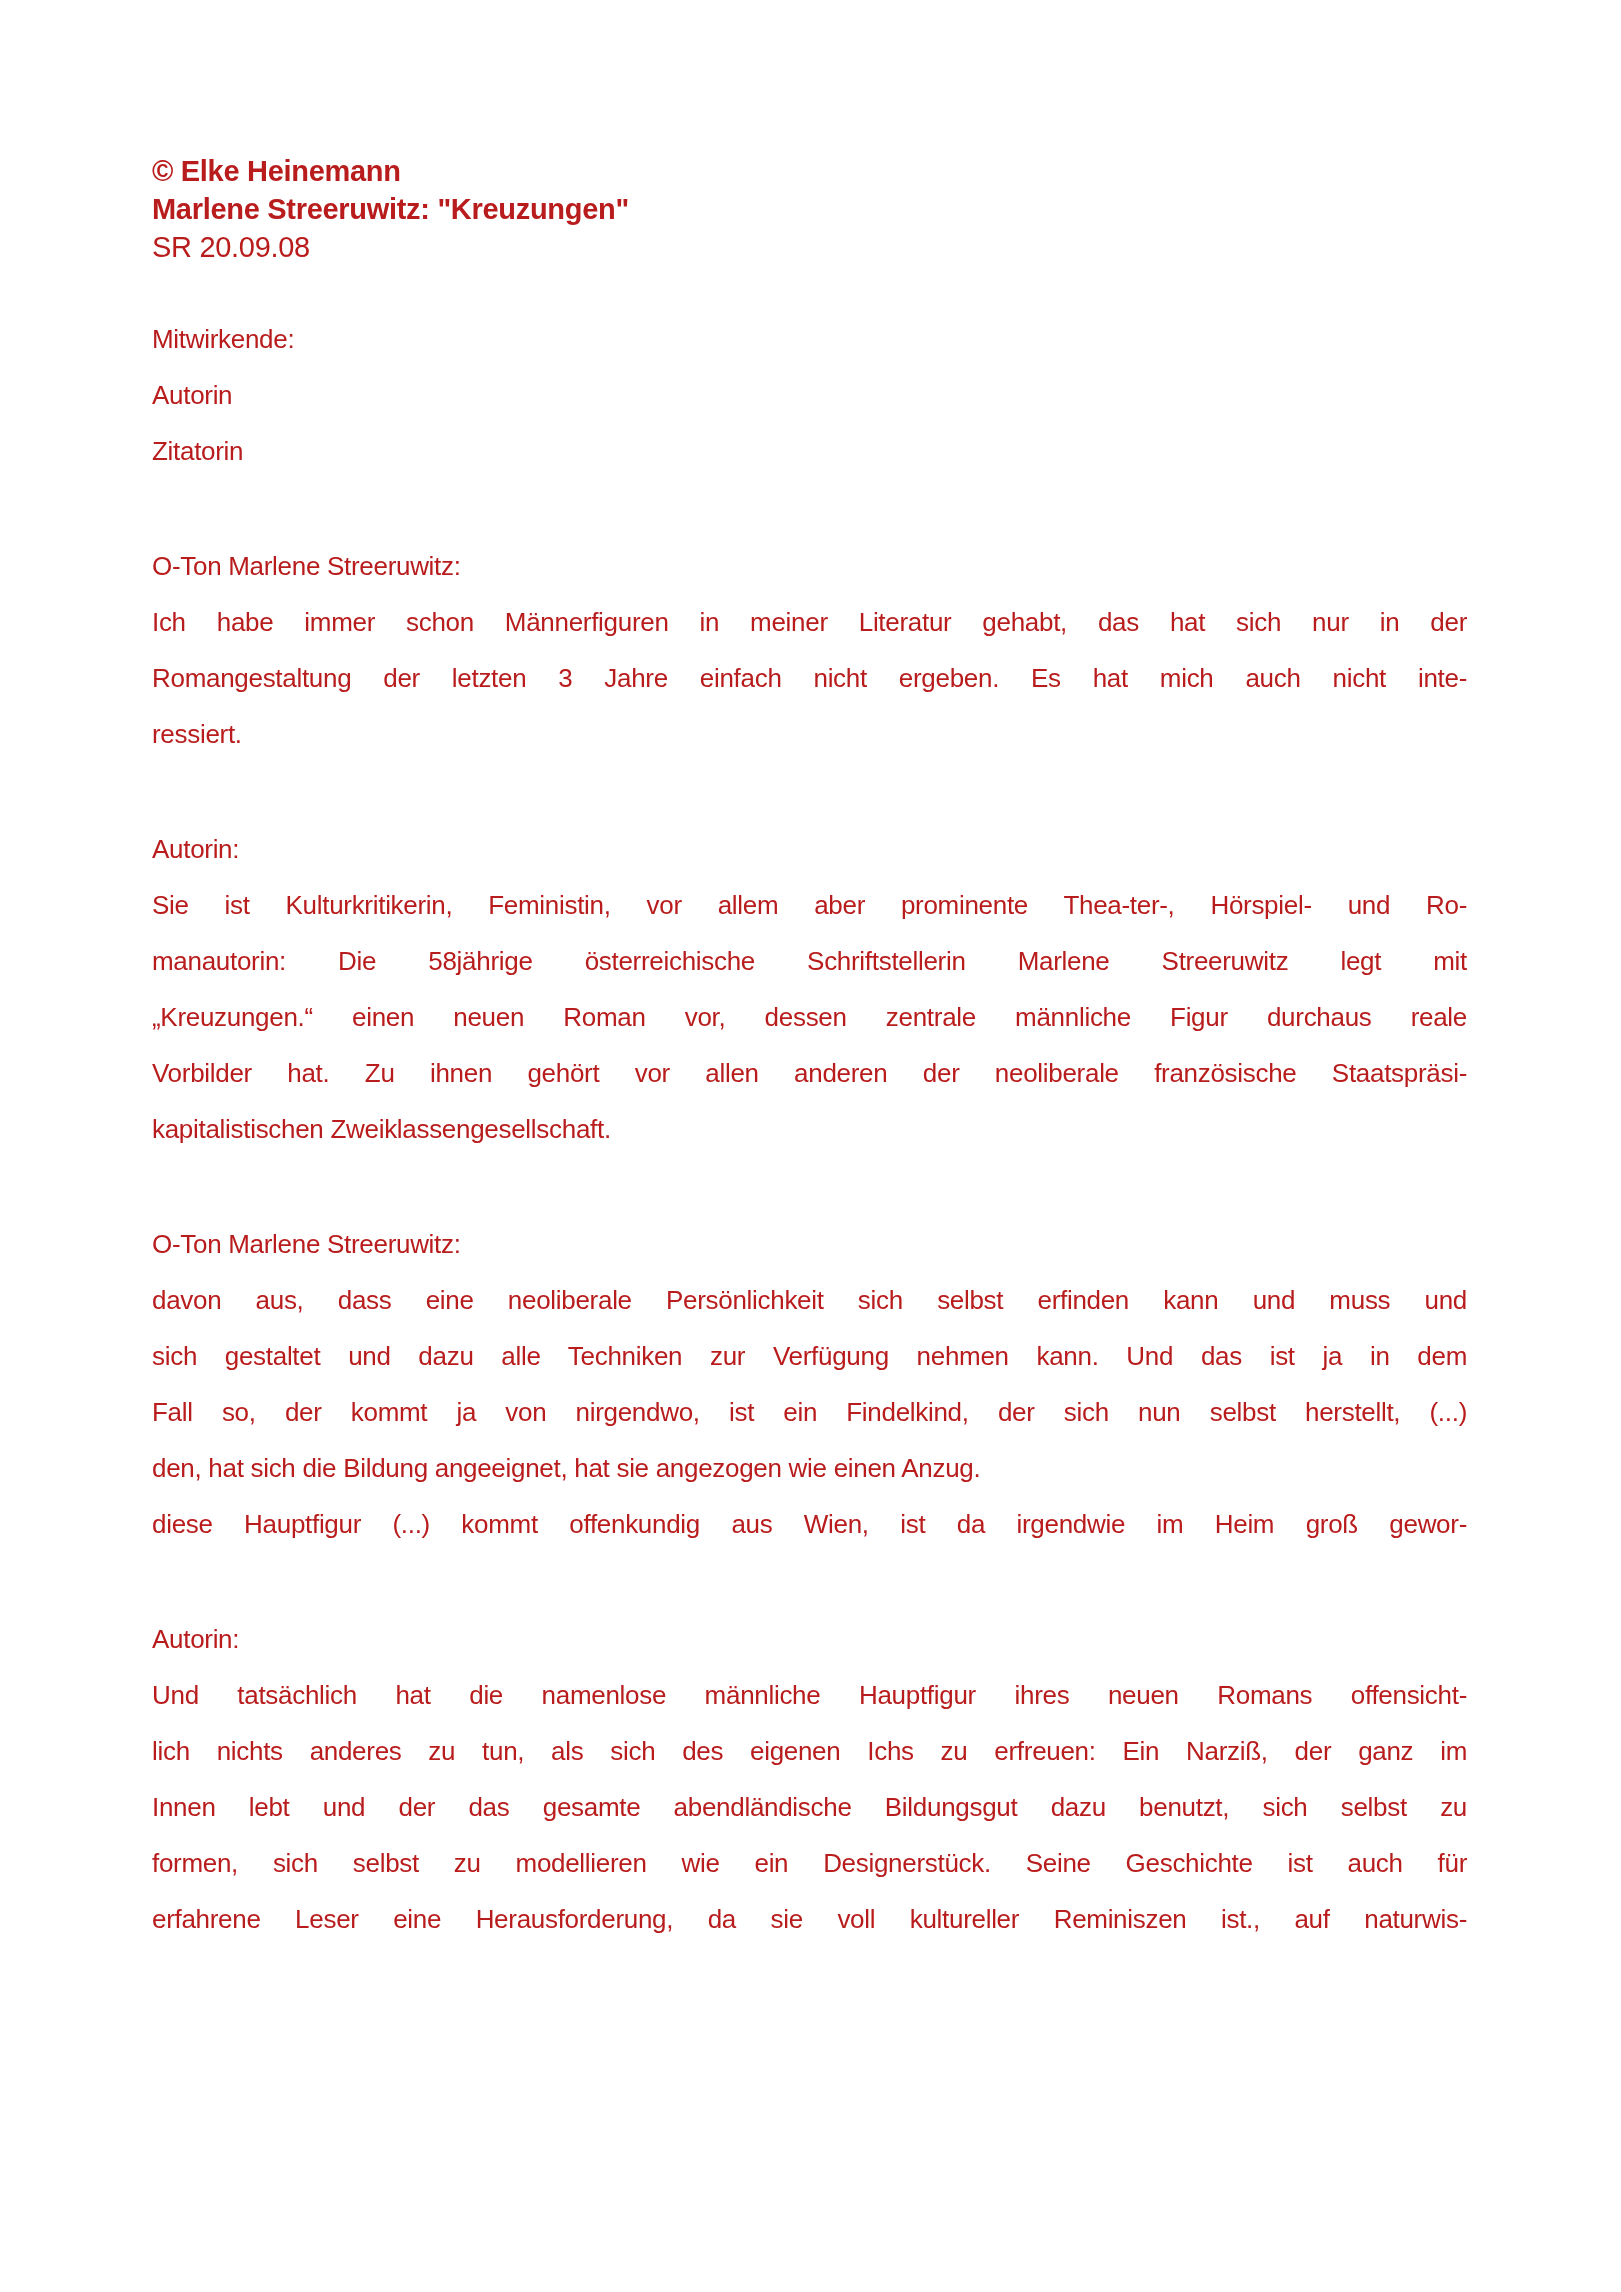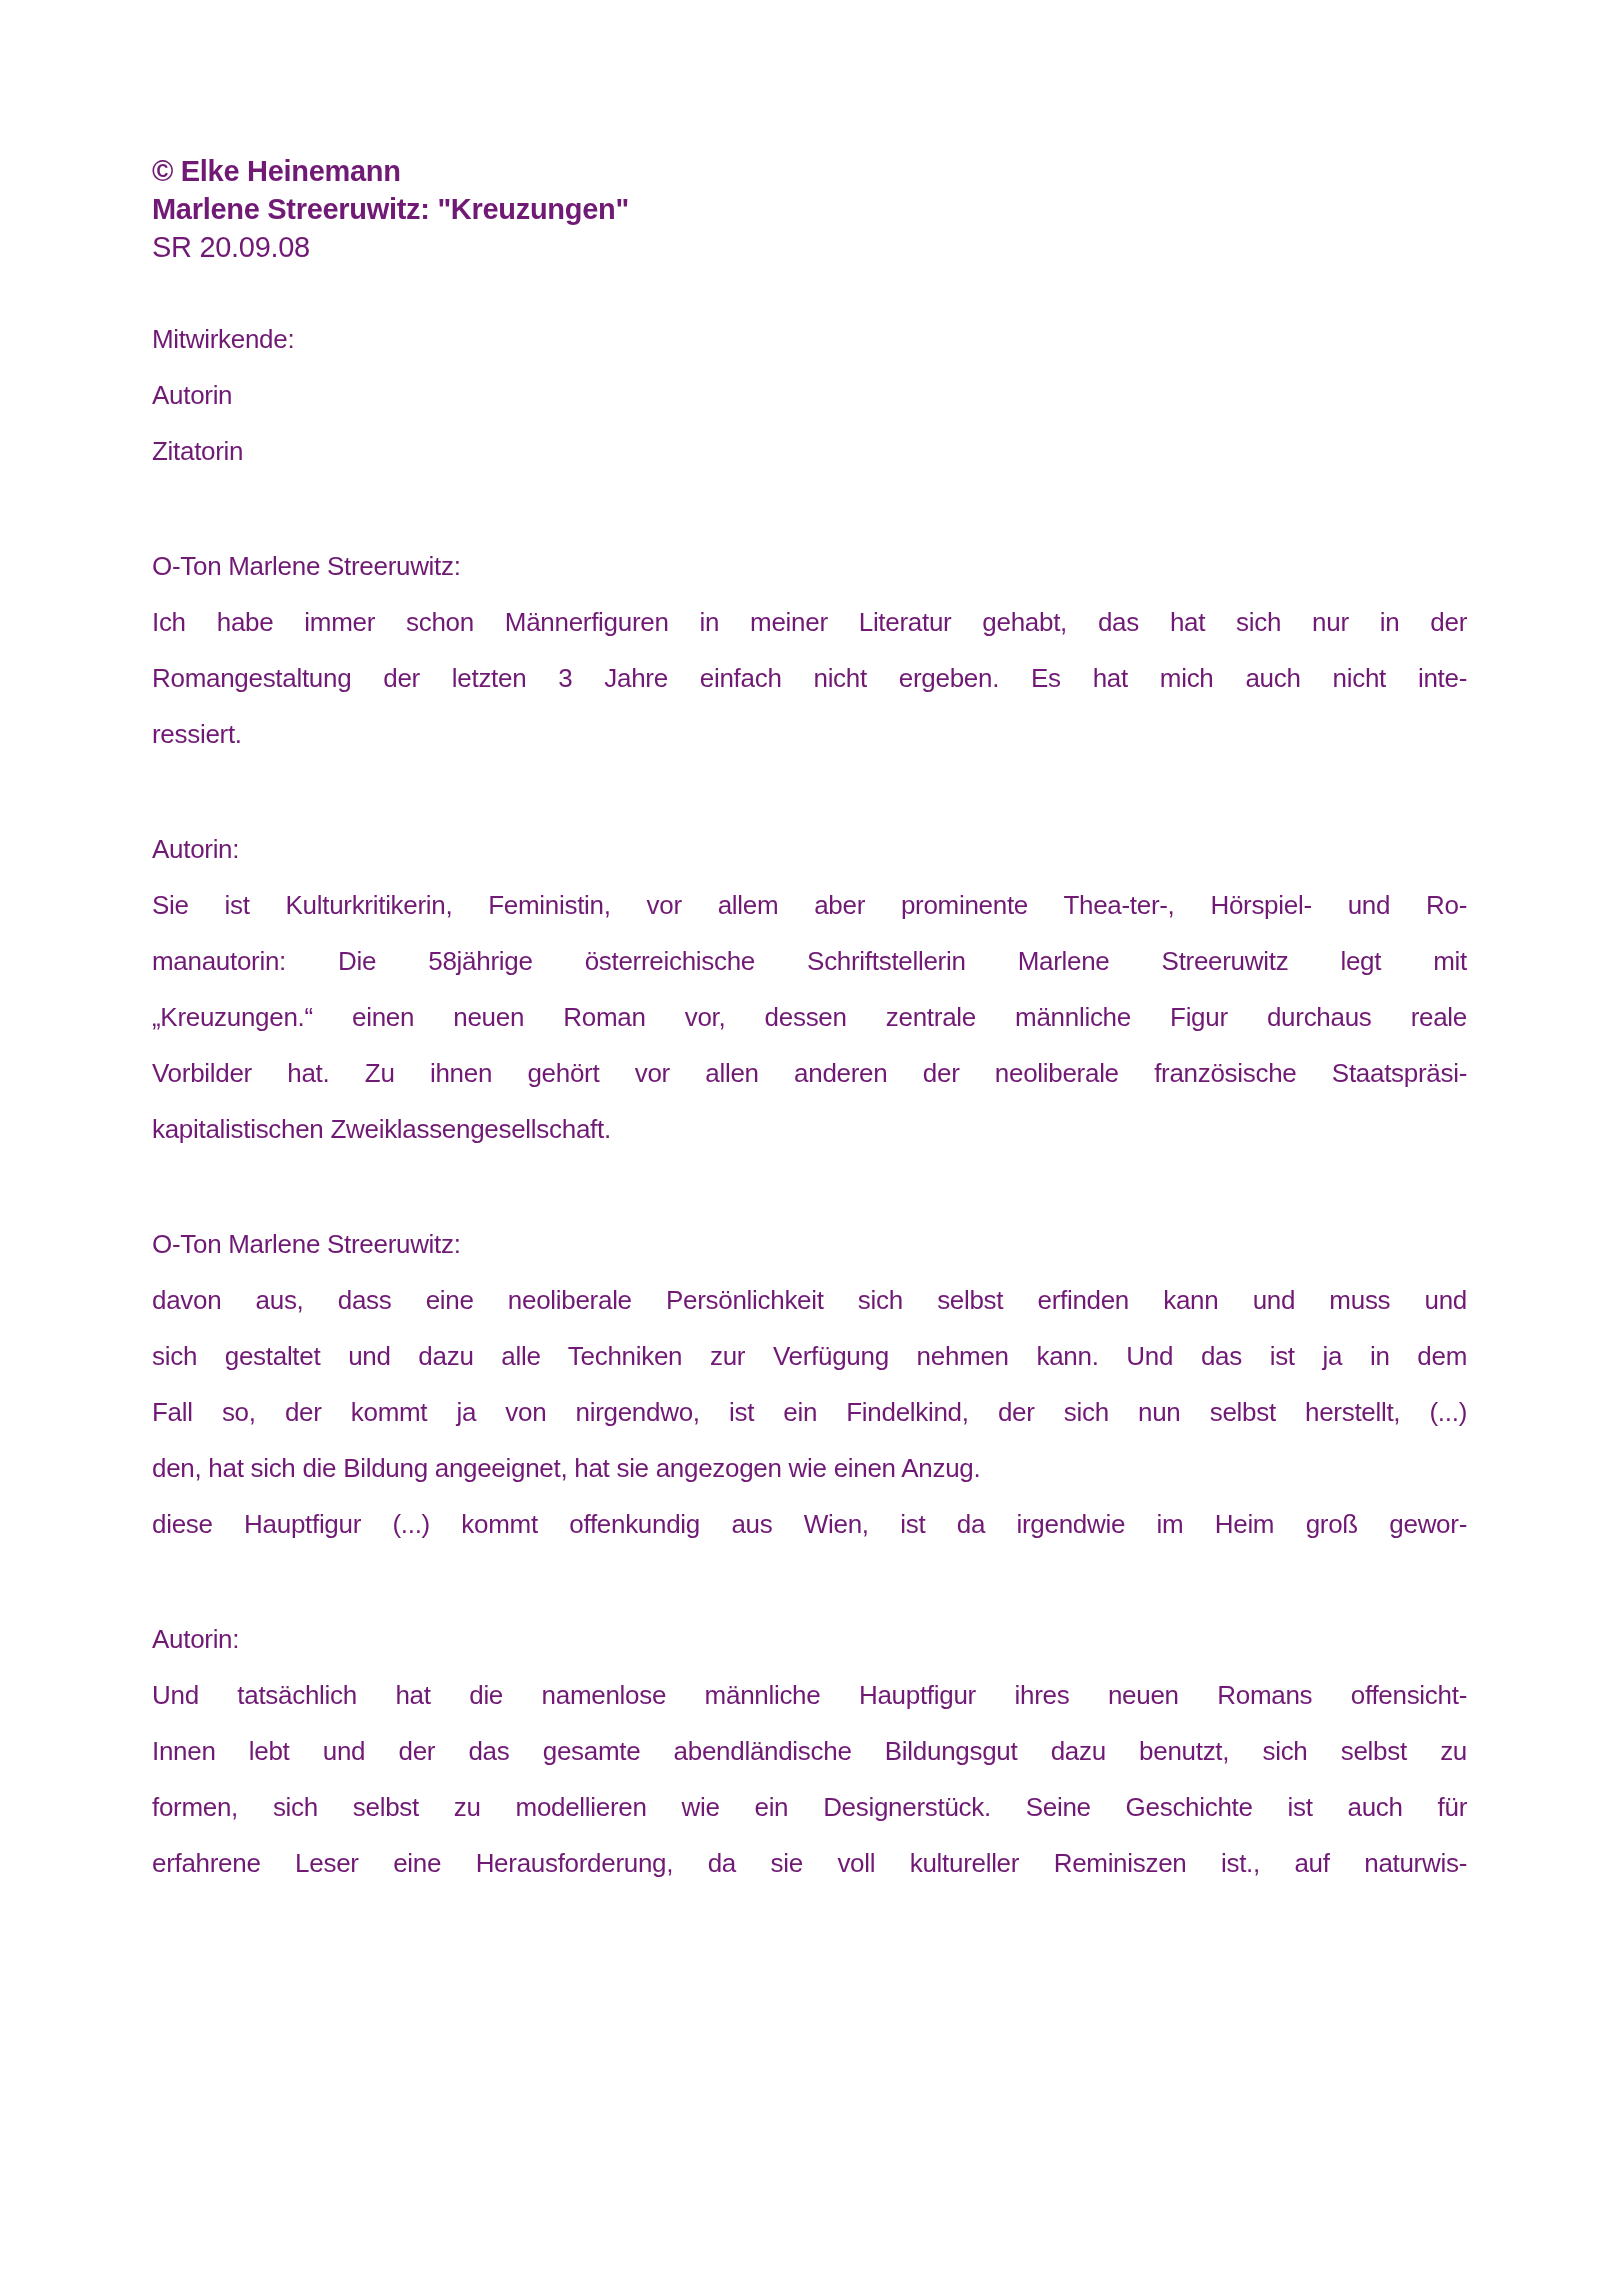--- a/index.html
+++ b/index.html
@@ -45,21 +45,21 @@
     text-align: justify;
     text-align-last: justify;
   }
   .section {
     margin-top: 59px;
   }
 </style>
 </head>
 <body style="background: rgb(255, 255, 255);">
 
-<div class="page" style="background: rgb(255, 255, 255); color: #701a75;">
+<div class="page" style="background: rgb(255, 255, 255); color: #b91c1c;">
   <div class="content">
 
     <div class="header">
       <div class="hdr-line bold">© Elke Heinemann</div>
       <div class="hdr-line bold">Marlene Streeruwitz: "Kreuzungen"</div>
       <div class="hdr-line">SR 20.09.08</div>
     </div>
 
     <div class="cast">
       <div class="body-line">Mitwirkende:</div>
@@ -88,20 +88,21 @@
           <div class="body-line">O-Ton Marlene Streeruwitz:</div>
           <div class="body-line just">davon aus, dass eine neoliberale Persönlichkeit sich selbst erfinden kann und muss und</div>
           <div class="body-line just">sich gestaltet und dazu alle Techniken zur Verfügung nehmen kann. Und das ist ja in dem</div>
           <div class="body-line just">Fall so, der kommt ja von nirgendwo, ist ein Findelkind, der sich nun selbst herstellt, (...)</div>
           <div class="body-line">den, hat sich die Bildung angeeignet, hat sie angezogen wie einen Anzug.</div>
           <div class="body-line just">diese Hauptfigur (...) kommt offenkundig aus Wien, ist da irgendwie im Heim groß gewor-</div>
         </div>
         <div class="section">
           <div class="body-line">Autorin:</div>
           <div class="body-line just">Und tatsächlich hat die namenlose männliche Hauptfigur ihres neuen Romans offensicht-</div>
+          <div class="body-line just">lich nichts anderes zu tun, als sich des eigenen Ichs zu erfreuen: Ein Narziß, der ganz im</div>
           <div class="body-line just">Innen lebt und der das gesamte abendländische Bildungsgut dazu benutzt, sich selbst zu</div>
           <div class="body-line just">formen, sich selbst zu modellieren wie ein Designerstück. Seine Geschichte ist auch für</div>
           <div class="body-line just">erfahrene Leser eine Herausforderung, da sie voll kultureller Reminiszen ist., auf naturwis-</div>
         </div>
       </div>
 
   </div>
 </div>
 
 

